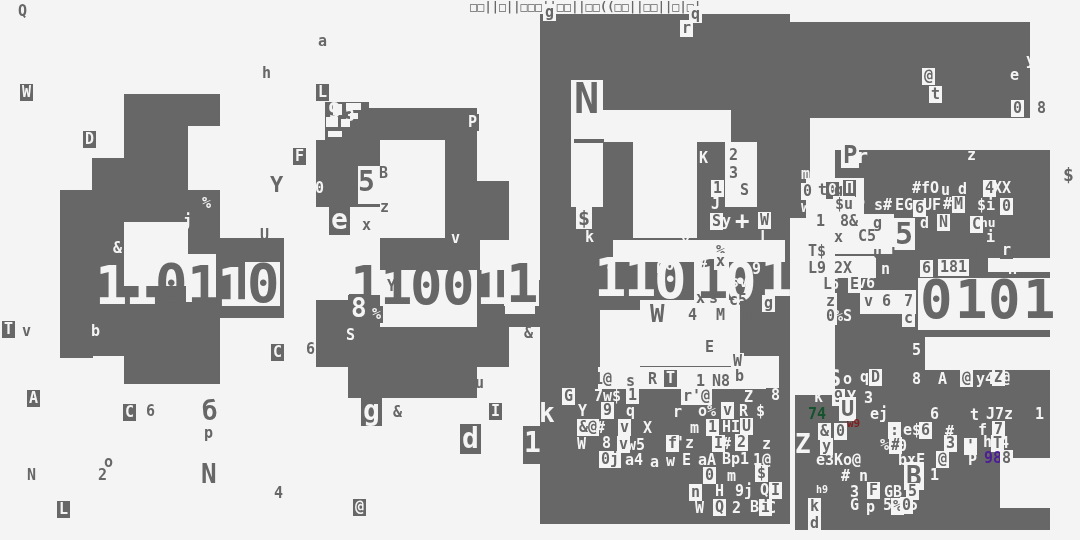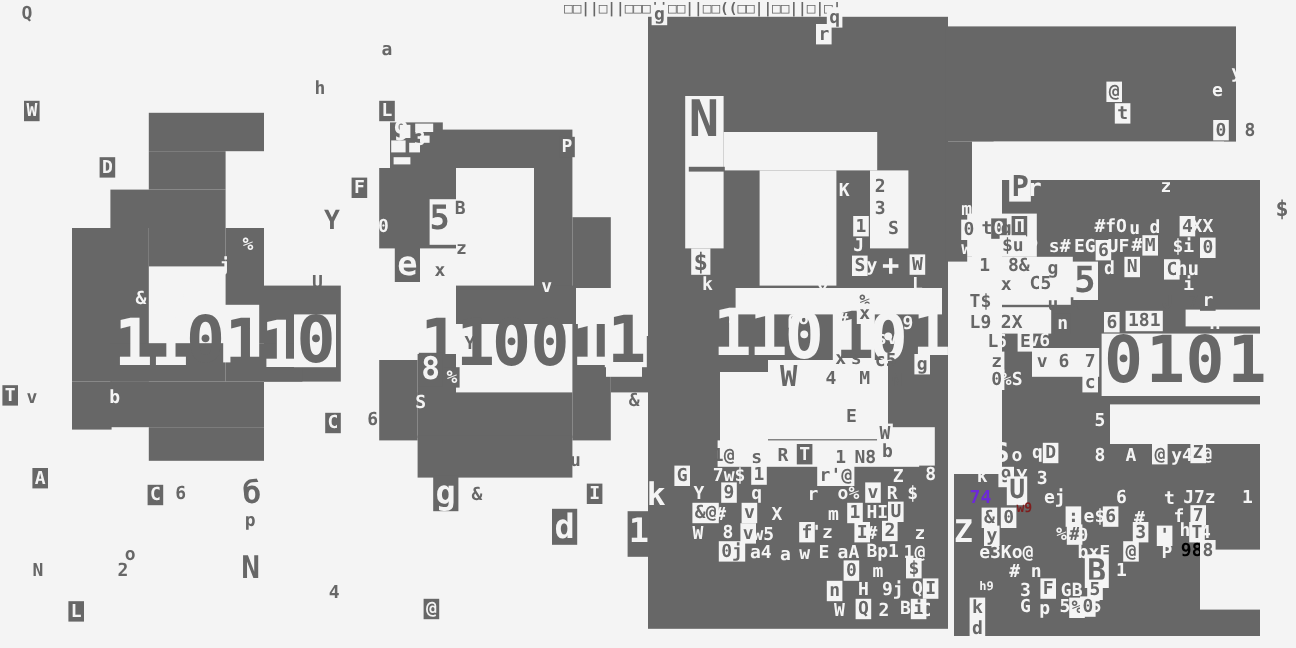--- a/index.html
+++ b/index.html
@@ -286,21 +286,21 @@
     <div class="ch w" style="left: 943px; top: 197px; font-size: 15px; color: rgb(244, 244, 244);">#</div>
     <div class="ch bg" style="left: 952px; top: 196px; font-size: 15px; color: rgb(103, 103, 103); background: rgb(244, 244, 244);">M</div>
     <div class="ch w" style="left: 977px; top: 198px; font-size: 15px; color: rgb(244, 244, 244);">$i</div>
     <div class="ch bg" style="left: 1000px; top: 198px; font-size: 15px; color: rgb(103, 103, 103); background: rgb(244, 244, 244);">0</div>
     <div class="ch g" style="left: 816px; top: 214px; font-size: 15px; color: rgb(103, 103, 103);">1</div>
     <div class="ch g" style="left: 840px; top: 214px; font-size: 15px; color: rgb(103, 103, 103);">8&amp;</div>
     <div class="ch g" style="left: 873px; top: 216px; font-size: 15px; color: rgb(103, 103, 103);">g</div>
     <div class="ch w" style="left: 920px; top: 216px; font-size: 15px; color: rgb(244, 244, 244);">d</div>
     <div class="ch bg" style="left: 937px; top: 214px; font-size: 15px; color: rgb(103, 103, 103); background: rgb(244, 244, 244);">N</div>
     <div class="ch bg" style="left: 970px; top: 216px; font-size: 15px; color: rgb(103, 103, 103); background: rgb(244, 244, 244);">C</div>
-    <div class="ch w" style="left: 980px; top: 216px; font-size: 16px; color: rgb(244, 244, 244);">hu</div>
+    <div class="ch w" style="left: 980px; top: 216px; font-size: 13px; color: rgb(244, 244, 244);">hu</div>
     <div class="ch g" style="left: 834px; top: 230px; font-size: 15px; color: rgb(103, 103, 103);">x</div>
     <div class="ch g" style="left: 858px; top: 229px; font-size: 15px; color: rgb(103, 103, 103);">C5</div>
     <div class="ch bg" style="left: 893px; top: 218px; font-size: 30px; color: rgb(103, 103, 103); background: rgb(244, 244, 244);">5</div>
     <div class="ch w" style="left: 986px; top: 230px; font-size: 15px; color: rgb(244, 244, 244);">i</div>
     <div class="ch g" style="left: 808px; top: 244px; font-size: 15px; color: rgb(103, 103, 103);">T$</div>
     <div class="ch g" style="left: 873px; top: 246px; font-size: 15px; color: rgb(103, 103, 103);">u</div>
     <div class="ch g" style="left: 891px; top: 247px; font-size: 15px; color: rgb(103, 103, 103);">k</div>
     <div class="ch g" style="left: 968px; top: 245px; font-size: 15px; color: rgb(103, 103, 103);">U</div>
     <div class="ch g" style="left: 990px; top: 244px; font-size: 15px; color: rgb(103, 103, 103);">7</div>
     <div class="ch bw" style="left: 1000px; top: 242px; font-size: 15px; color: rgb(244, 244, 244); background: rgb(103, 103, 103);">r</div>
@@ -331,21 +331,21 @@
     <div class="ch w" style="left: 912px; top: 372px; font-size: 15px; color: rgb(244, 244, 244);">8</div>
     <div class="ch w" style="left: 938px; top: 372px; font-size: 15px; color: rgb(244, 244, 244);">A</div>
     <div class="ch bg" style="left: 960px; top: 370px; font-size: 15px; color: rgb(103, 103, 103); background: rgb(244, 244, 244);">@</div>
     <div class="ch w" style="left: 976px; top: 372px; font-size: 15px; color: rgb(244, 244, 244);">y4</div>
     <div class="ch bg" style="left: 992px; top: 369px; font-size: 15px; color: rgb(103, 103, 103); background: rgb(244, 244, 244);">Z</div>
     <div class="ch w" style="left: 1001px; top: 371px; font-size: 15px; color: rgb(244, 244, 244);">@</div>
     <div class="ch w" style="left: 814px; top: 390px; font-size: 15px; color: rgb(244, 244, 244);">k</div>
     <div class="ch bg" style="left: 832px; top: 389px; font-size: 15px; color: rgb(103, 103, 103); background: rgb(244, 244, 244);">9</div>
     <div class="ch w" style="left: 847px; top: 390px; font-size: 15px; color: rgb(244, 244, 244);">Y</div>
     <div class="ch w" style="left: 864px; top: 391px; font-size: 15px; color: rgb(244, 244, 244);">3</div>
-    <div class="ch w" style="left: 808px; top: 407px; font-size: 15px; color: #6d28d9;">74</div>
+    <div class="ch w" style="left: 808px; top: 407px; font-size: 15px; color: #14532d;">74</div>
     <div class="ch bg" style="left: 839px; top: 397px; font-size: 22px; color: rgb(103, 103, 103); background: rgb(244, 244, 244);">U</div>
     <div class="ch w" style="left: 870px; top: 407px; font-size: 15px; color: rgb(244, 244, 244);">ej</div>
     <div class="ch w" style="left: 930px; top: 407px; font-size: 15px; color: rgb(244, 244, 244);">6</div>
     <div class="ch w" style="left: 970px; top: 408px; font-size: 15px; color: rgb(244, 244, 244);">t</div>
     <div class="ch w" style="left: 986px; top: 407px; font-size: 15px; color: rgb(244, 244, 244);">J7z</div>
     <div class="ch w" style="left: 1035px; top: 407px; font-size: 15px; color: rgb(244, 244, 244);">1</div>
     <div class="ch bg" style="left: 818px; top: 423px; font-size: 15px; color: rgb(103, 103, 103); background: rgb(244, 244, 244);">&amp;</div>
     <div class="ch bg" style="left: 834px; top: 423px; font-size: 15px; color: rgb(103, 103, 103); background: rgb(244, 244, 244);">0</div>
     <div class="ch w" style="left: 847px; top: 418px; font-size: 11px; color: #7f1d1d;">w9</div>
     <div class="ch bg" style="left: 888px; top: 422px; font-size: 15px; color: rgb(103, 103, 103); background: rgb(244, 244, 244);">:</div>
@@ -360,21 +360,21 @@
     <div class="ch w" style="left: 898px; top: 439px; font-size: 15px; color: rgb(244, 244, 244);">0</div>
     <div class="ch bg" style="left: 944px; top: 435px; font-size: 15px; color: rgb(103, 103, 103); background: rgb(244, 244, 244);">3</div>
     <div class="ch bg" style="left: 964px; top: 438px; font-size: 15px; color: rgb(103, 103, 103); background: rgb(244, 244, 244);">'</div>
     <div class="ch w" style="left: 983px; top: 435px; font-size: 15px; color: rgb(244, 244, 244);">h</div>
     <div class="ch bg" style="left: 991px; top: 435px; font-size: 15px; color: rgb(103, 103, 103); background: rgb(244, 244, 244);">T</div>
     <div class="ch w" style="left: 1000px; top: 436px; font-size: 15px; color: rgb(244, 244, 244);">4</div>
     <div class="ch w" style="left: 816px; top: 453px; font-size: 15px; color: rgb(244, 244, 244);">e3Ko@</div>
     <div class="ch w" style="left: 898px; top: 453px; font-size: 15px; color: rgb(244, 244, 244);">bxF</div>
     <div class="ch bg" style="left: 936px; top: 451px; font-size: 15px; color: rgb(103, 103, 103); background: rgb(244, 244, 244);">@</div>
     <div class="ch w" style="left: 968px; top: 453px; font-size: 15px; color: rgb(244, 244, 244);">P</div>
-    <div class="ch w" style="left: 984px; top: 451px; font-size: 15px; color: #000000;">98</div>
+    <div class="ch w" style="left: 984px; top: 451px; font-size: 15px; color: #4c1d95;">98</div>
     <div class="ch bg" style="left: 1000px; top: 450px; font-size: 15px; color: rgb(103, 103, 103); background: rgb(244, 244, 244);">8</div>
     <div class="ch w" style="left: 841px; top: 469px; font-size: 15px; color: rgb(244, 244, 244);">#</div>
     <div class="ch w" style="left: 859px; top: 469px; font-size: 15px; color: rgb(244, 244, 244);">n</div>
     <div class="ch bg" style="left: 904px; top: 462px; font-size: 26px; color: rgb(103, 103, 103); background: rgb(244, 244, 244);">B</div>
     <div class="ch w" style="left: 930px; top: 468px; font-size: 15px; color: rgb(244, 244, 244);">1</div>
     <div class="ch w" style="left: 816px; top: 485px; font-size: 10px; color: rgb(244, 244, 244);">h9</div>
     <div class="ch w" style="left: 850px; top: 485px; font-size: 15px; color: rgb(244, 244, 244);">3</div>
     <div class="ch bg" style="left: 867px; top: 482px; font-size: 15px; color: rgb(103, 103, 103); background: rgb(244, 244, 244);">F</div>
     <div class="ch w" style="left: 884px; top: 485px; font-size: 15px; color: rgb(244, 244, 244);">GB</div>
     <div class="ch bg" style="left: 906px; top: 483px; font-size: 15px; color: rgb(103, 103, 103); background: rgb(244, 244, 244);">5</div>

